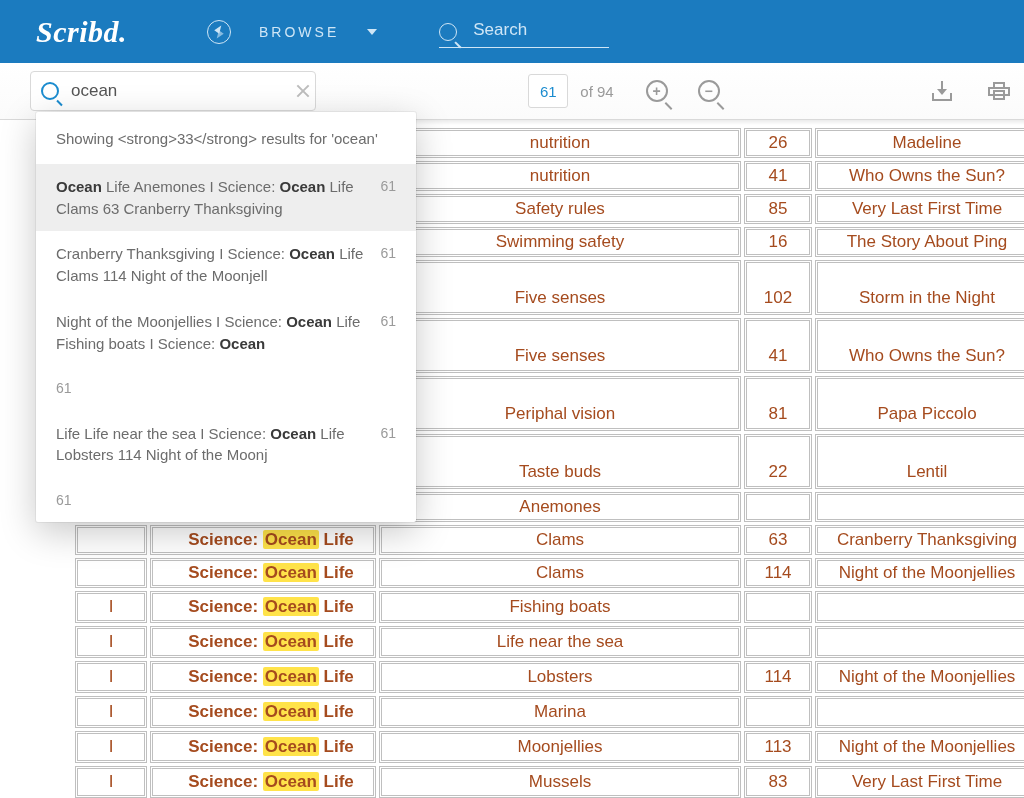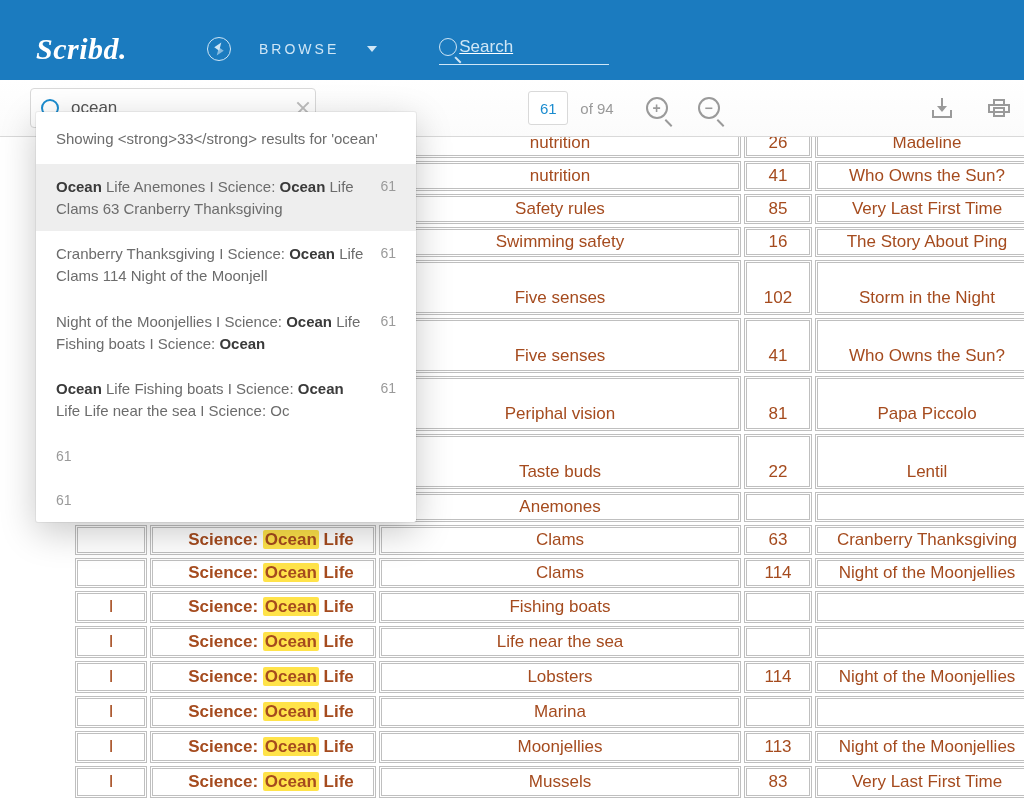--- a/index.html
+++ b/index.html
@@ -13,36 +13,36 @@
     --hl:#ffe34a;
     --grid:#bfbfbf;
     --dropdown-title:#6f6f6f;
   }
   html,body{margin:0;padding:0;font-family:"Helvetica Neue",Helvetica,Arial,sans-serif;background:#fff;}
   body{width:1024px;height:798px;overflow:hidden;position:relative;}
 
   
   .topbar{
     height:63px;background:var(--scribd-blue);display:flex;align-items:center;
-    padding:17px 20px 0 36px;color:#fff;font-weight:300;
+    padding:0 20px 0 36px;color:#fff;font-weight:300;
   }
   .logo{font-family:Georgia,"Times New Roman",serif;font-weight:700;font-style:italic;font-size:30px;letter-spacing:.5px;margin-right:80px;}
   .browse-wrap{display:flex;align-items:center;gap:28px;margin-right:62px;color:var(--bar-text);}
   .compass{
     width:22px;height:22px;border:1.5px solid var(--bar-text);border-radius:50%;
     position:relative;flex:0 0 22px;
   }
   .compass::before,.compass::after{
     content:"";position:absolute;left:50%;top:50%;transform-origin:center;
   }
   .compass::before{width:0;height:0;border-left:3px solid transparent;border-right:3px solid transparent;border-bottom:8px solid var(--bar-text);transform:translate(-50%,-90%) rotate(35deg);}
   .compass::after{width:0;height:0;border-left:3px solid transparent;border-right:3px solid transparent;border-top:8px solid var(--bar-text);transform:translate(-50%,-10%) rotate(35deg);opacity:.6;}
   .browse-label{letter-spacing:3px;font-size:14px;font-weight:400;}
   .chevron-down{width:0;height:0;border-left:5px solid transparent;border-right:5px solid transparent;border-top:6px solid var(--bar-text);}
-  .top-search{display:flex;align-items:center;border-bottom:1px solid var(--bar-text);padding:4px 0 6px 0;width:170px;text-decoration:underline;}
+  .top-search{display:flex;align-items:flex-end;gap:14px;border-bottom:1px solid var(--bar-text);padding:4px 0 6px 0;width:170px;}
   .mag{width:16px;height:16px;border:1.8px solid var(--bar-text);border-radius:50%;position:relative;flex:0 0 16px;}
   .mag::after{content:"";position:absolute;right:-6px;bottom:-6px;width:8px;height:1.8px;background:var(--bar-text);transform:rotate(45deg);}
   .top-search-input{background:transparent;border:none;outline:none;color:var(--bar-text);font-size:17px;font-weight:300;width:100%;}
   .top-search-input::placeholder{color:var(--bar-text);}
 
   
   .doc-toolbar{
     height:56px;display:flex;align-items:center;padding:0 14px 0 30px;
     border-bottom:1px solid var(--toolbar-border);font-size:16px;color:#999;
     background:linear-gradient(#fff,#fbfbfb);
@@ -171,24 +171,24 @@
       </div>
       <div class="dd-item">
         <div class="dd-text"><span>Cranberry Thanksgiving I Science: </span><b>Ocean</b><span> Life Clams 114 Night of the Moonjell</span></div>
         <div class="dd-pn">61</div>
       </div>
       <div class="dd-item">
         <div class="dd-text"><span>Night of the Moonjellies I Science: </span><b>Ocean</b><span> Life Fishing boats I Science: </span><b>Ocean</b></div>
         <div class="dd-pn">61</div>
       </div>
       <div class="dd-item">
-        <div class="dd-text"><b>Ocean</b><span> Life Fishing boats I Science: </span><b>Ocean</b><span> Life Life near the sea I Science: Oc</span></div>
-        <div class="dd-pn">61</div>
-      </div>
-      <div class="dd-item">
+        <div class="dd-pn">61</div>
+      </div>
+      <div class="dd-item">
+        <div class="dd-text"><span>Life Life near the sea I Science: </span><b>Ocean</b><span> Life Lobsters 114 Night of the Moonj</span></div>
         <div class="dd-pn">61</div>
       </div>
       <div class="dd-item">
         <div class="dd-pn">61</div>
       </div>
     </div>
 </div>
 
 <div class="doc-area">
   <div class="pagewrap">

